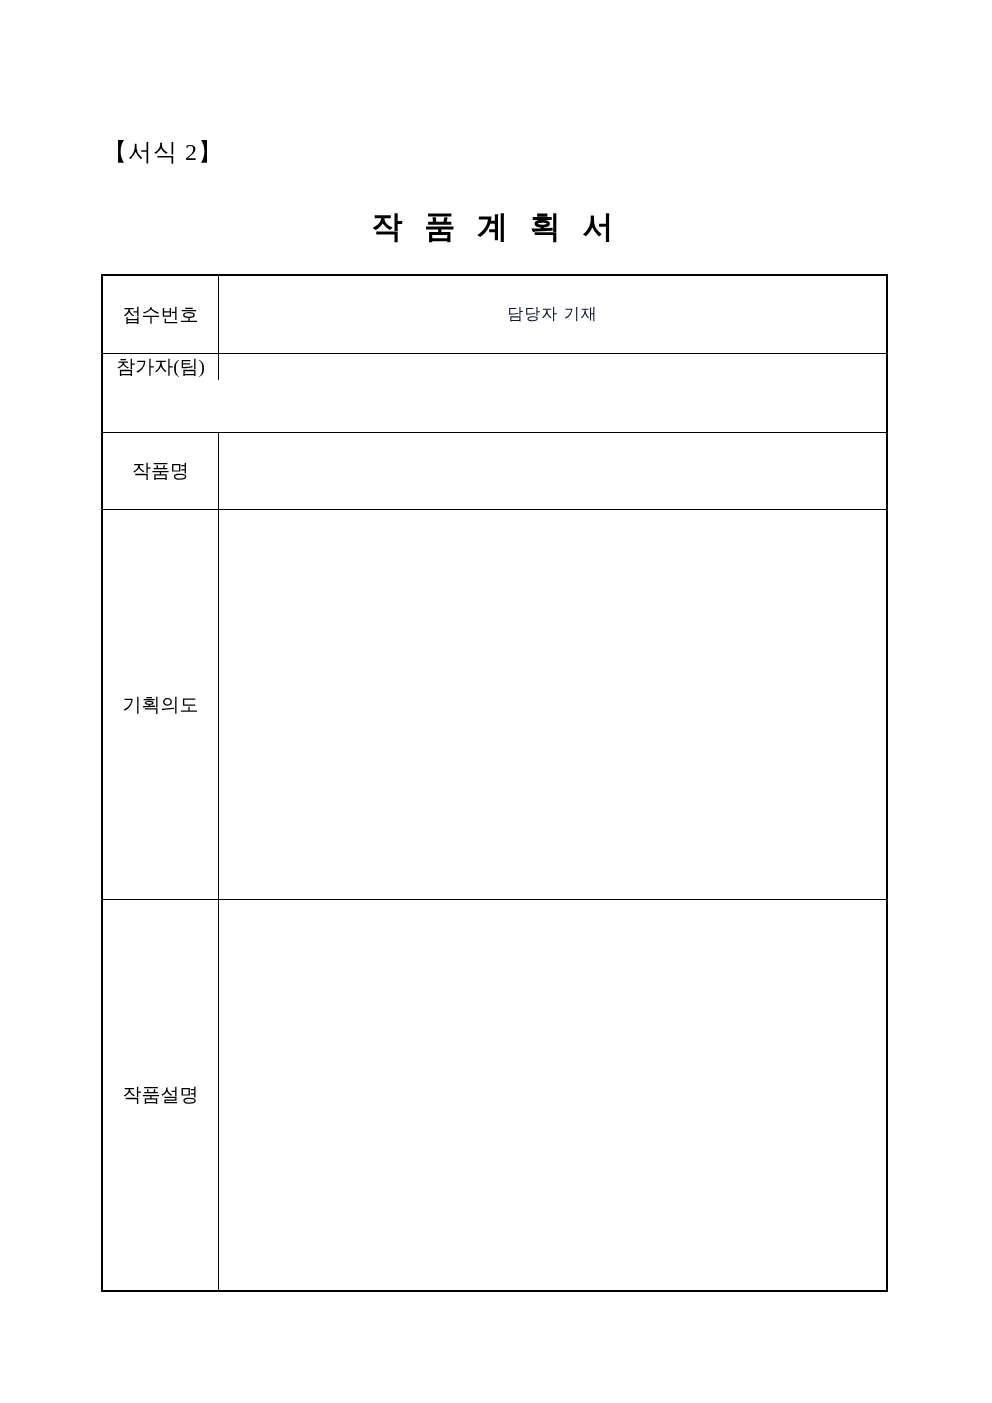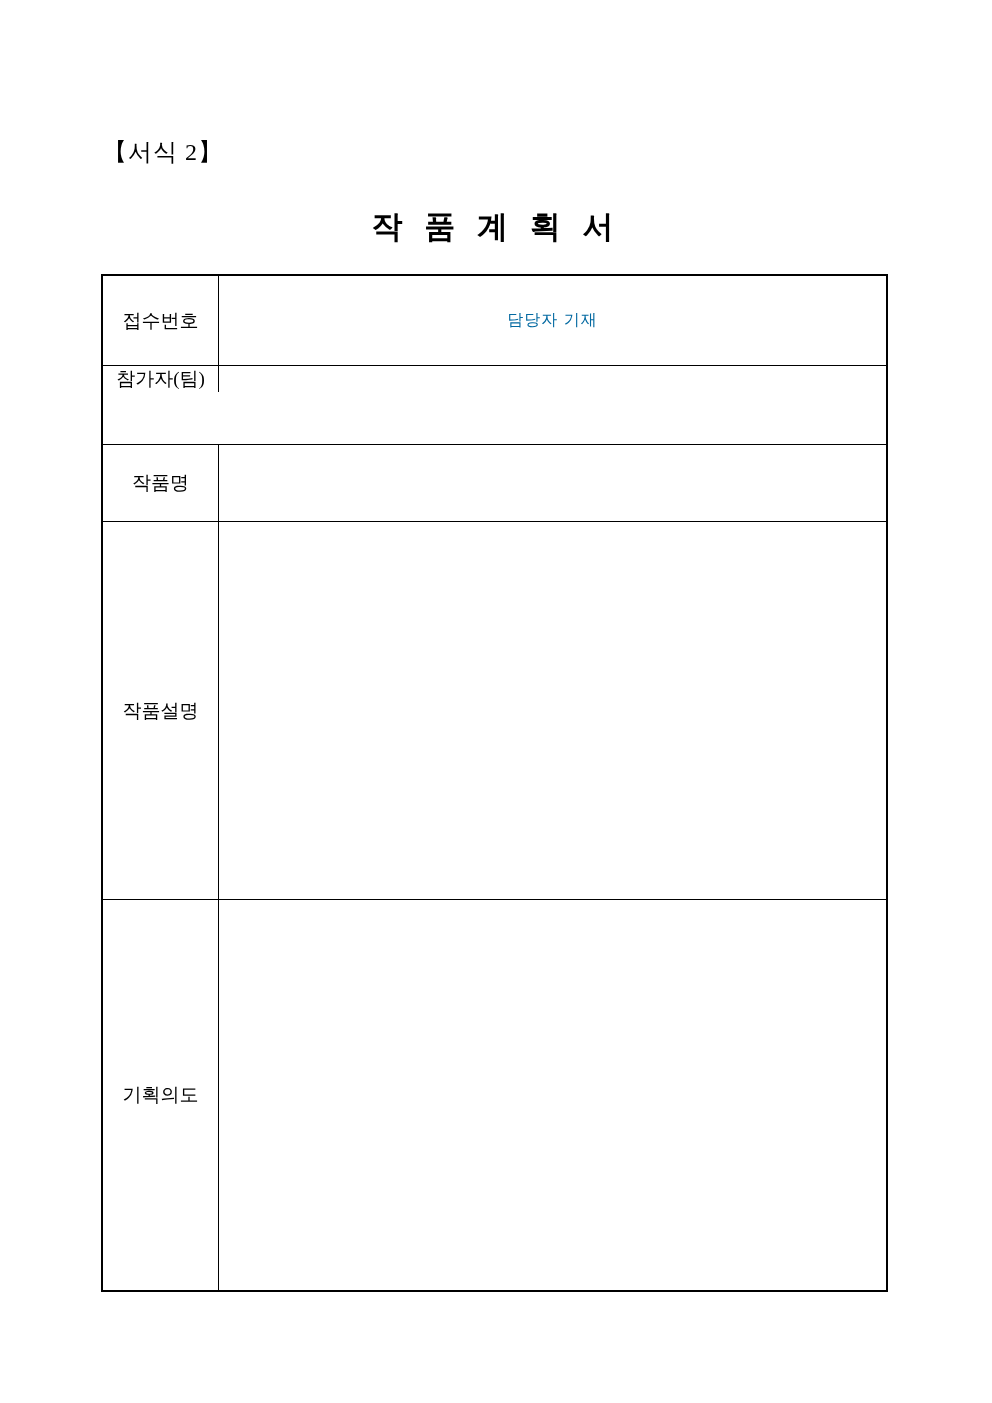--- a/index.html
+++ b/index.html
@@ -47,21 +47,21 @@
     display: flex;
     flex-direction: column;
     background: #ffffff;
   }
   .row {
     display: flex;
     flex-direction: row;
     border-bottom: 1px solid #000000;
   }
   .row:last-child { border-bottom: none; }
-  .row-h1 { height: 90px; }
+  .row-h1 { height: 78px; }
   .row-h2 { height: 79px; flex-direction: column; }
   .row-h3 { height: 77px; font-family: Liberation Serif, serif; }
   .row-h4 { height: 390px; }
   .row-h5 { flex: 1; }
 
   .label-cell {
     width: 116px;
     min-width: 116px;
     border-right: 1px solid #000000;
     display: flex;
@@ -73,21 +73,21 @@
   }
   .value-cell {
     flex: 1;
     display: flex;
     align-items: center;
     justify-content: center;
   }
   .placeholder-text {
     font-family: "Liberation Sans", "DejaVu Sans", sans-serif;
     font-size: 16px;
-    color: #0369a1;
+    color: #0f172a;
     letter-spacing: 1px;
     white-space: nowrap;
   }
 </style>
 </head>
 <body>
 
 <div class="page">
 
   <div class="form-tag">【서식 2】</div>
@@ -110,28 +110,28 @@
       </div>
     </div>
 
     <div class="row row-h3">
       <div class="label-cell">작품명</div>
       <div class="value-cell">
         <span></span>
       </div>
     </div>
 
-    <div class="row row-h5">
-      <div class="label-cell">작품설명</div>
+    <div class="row row-h4">
+      <div class="label-cell">기획의도</div>
       <div class="value-cell">
         <span></span>
       </div>
     </div>
 
-    <div class="row row-h4">
-      <div class="label-cell">기획의도</div>
+    <div class="row row-h5">
+      <div class="label-cell">작품설명</div>
       <div class="value-cell">
         <span></span>
       </div>
     </div>
 
   </div>
 </div>
 
 </body></html>

